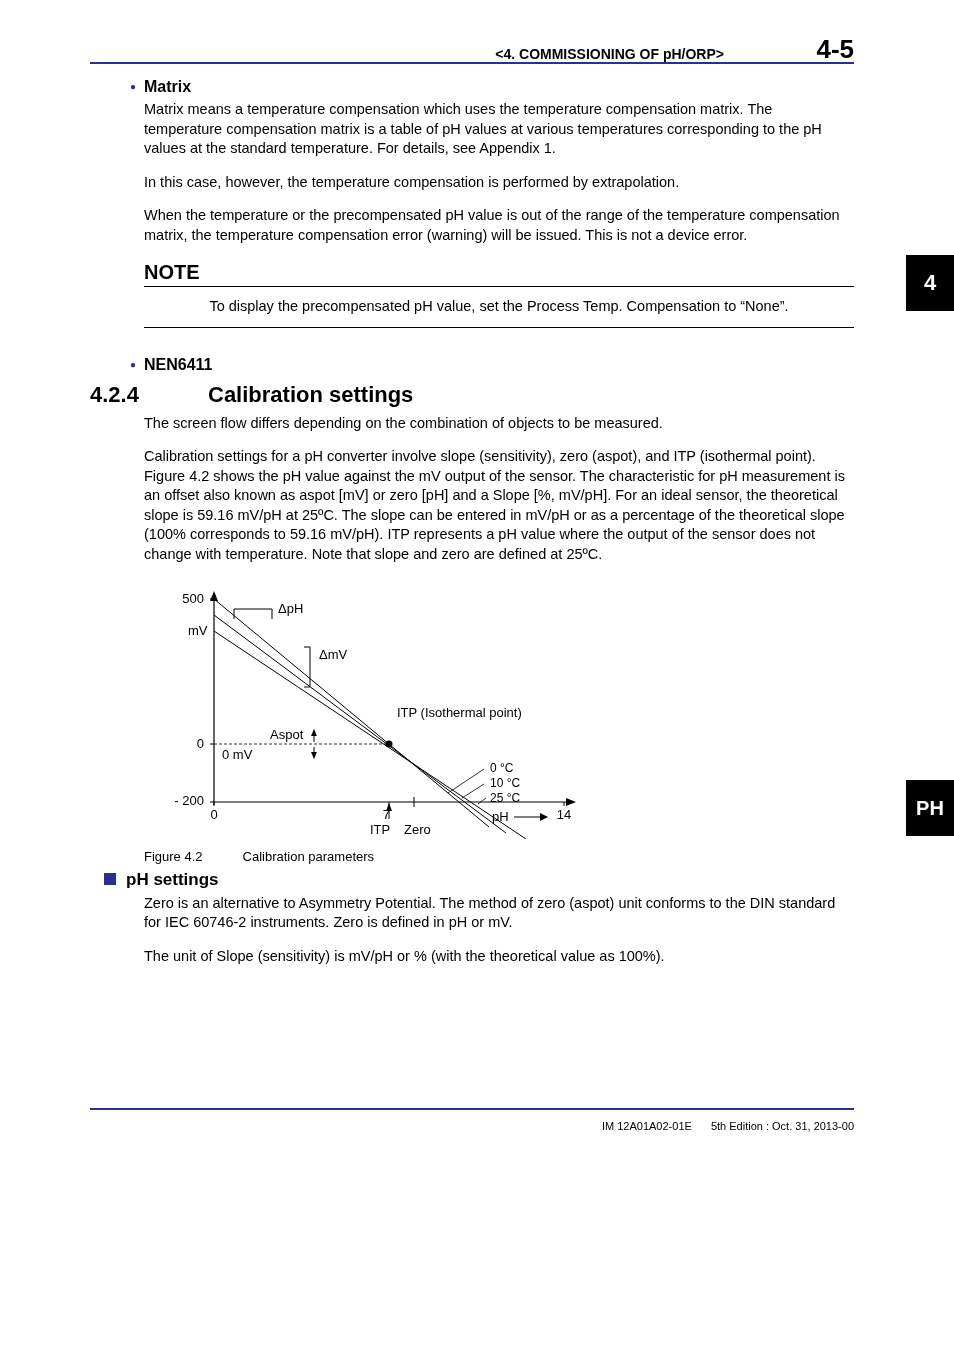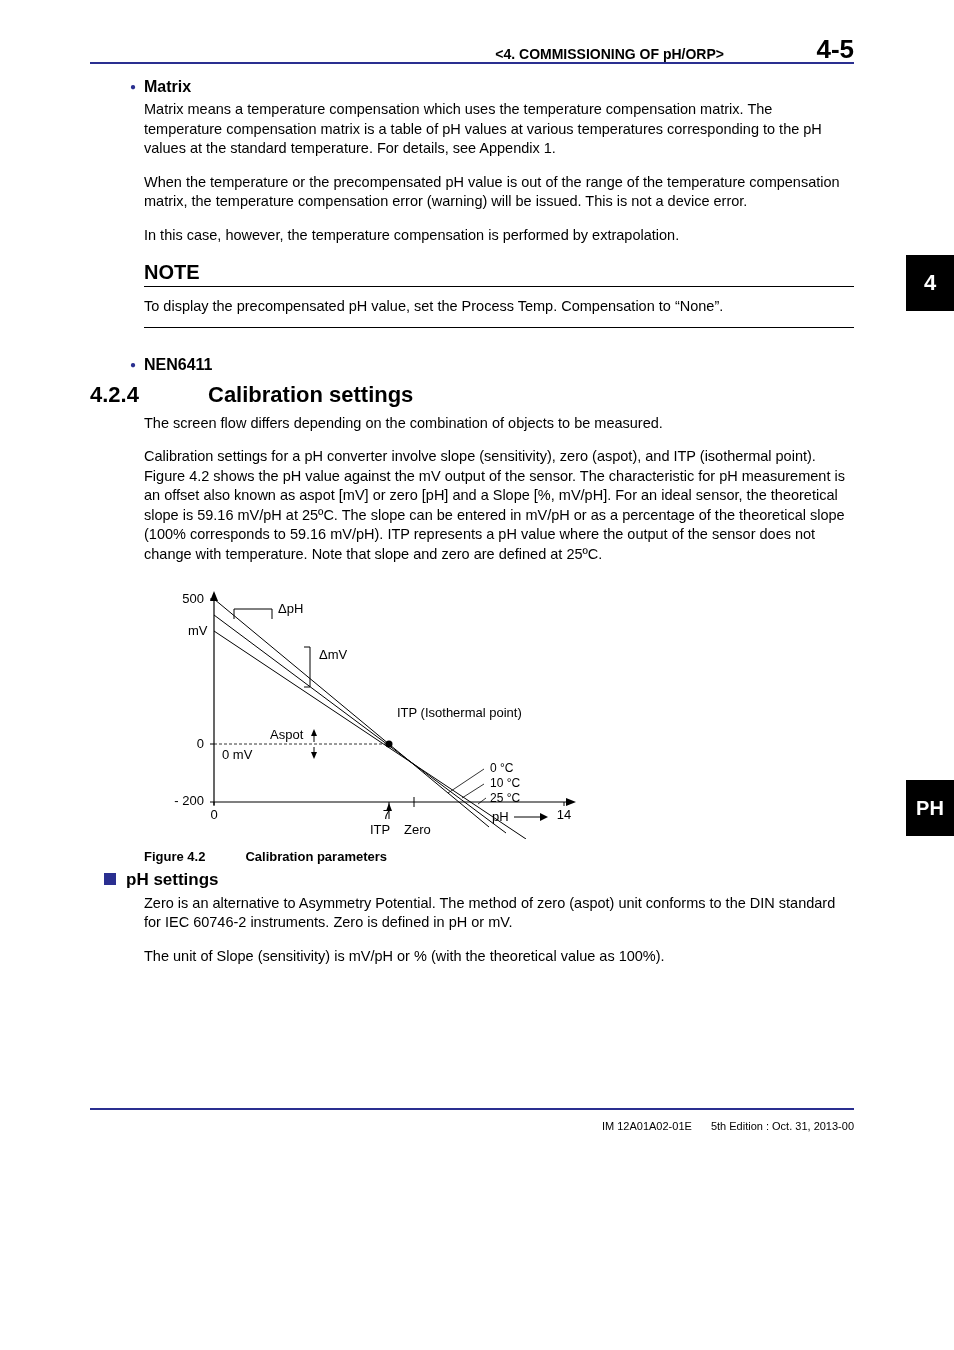--- a/index.html
+++ b/index.html
@@ -19,31 +19,31 @@
 
   
   .content { position: absolute; top: 78px; left: 90px; right: 100px; }
 
   .bullet-h { font-weight: bold; font-size: 16px; margin-bottom: 4px; margin-left: 42px; }
   .bullet-h::before { content: "\25CF"; color: #2a2f90; font-size: 10px; display: inline-block; width: 14px; vertical-align: 2px; margin-left: -2px; }
 
   .body-indent { margin-left: 54px; font-size: 14.5px; line-height: 1.35; margin-bottom: 14px; }
 
   .note-title { font-size: 20px; font-weight: bold; margin-left: 54px; margin-top: 16px; padding-bottom: 2px; border-bottom: 1.5px solid #000; width: calc(100% - 54px); }
-  .note-body { margin-left: 54px; font-size: 14.5px; line-height: 1.6; padding-top: 8px; padding-bottom: 8px; border-bottom: 1.5px solid #000; width: calc(100% - 54px); margin-bottom: 28px; }
+  .note-body { margin-left: 54px; font-size: 14.5px; line-height: 1.6; padding-top: 8px; padding-bottom: 8px; border-bottom: 1.5px solid #000; width: calc(100% - 54px); margin-bottom: 28px; text-align: center; }
 
   .sec-h { font-size: 22px; font-weight: bold; margin-top: 8px; margin-bottom: 6px; }
   .sec-h .num { display: inline-block; width: 118px; }
 
   .sub-h { font-size: 17px; font-weight: bold; margin-left: 14px; margin-top: 6px; margin-bottom: 4px; }
   .sub-h::before { content: ""; display: inline-block; width: 12px; height: 12px; background: #2a2f90; margin-right: 10px; vertical-align: 0px; }
 
   .fig-wrap { margin-left: 54px; margin-top: 6px; margin-bottom: 10px; }
   .fig-svg { display: block; }
-  .fig-cap { font-size: 13px; font-weight: bold; margin-left: 54px; margin-top: 8px; }
+  .fig-cap { font-size: 13px; font-weight: normal; margin-left: 54px; margin-top: 8px; }
   .fig-cap .gap { display: inline-block; width: 40px; }
 
   
   .foot-rule { position: absolute; bottom: 60px; left: 90px; right: 100px; height: 2px; background: #2a2f90; }
   .foot-txt { position: absolute; bottom: 38px; right: 100px; font-size: 11px; }
   .foot-txt .docid { margin-right: 16px; }
 </style>
 </head>
 <body>
 
@@ -55,22 +55,22 @@
   </div>
   <div class="hdr-rule"></div>
 
   <div class="tab tab-4">4</div>
   <div class="tab tab-ph">PH</div>
 
   <div class="content">
 
     <div class="bullet-h"><span>Matrix</span></div>
     <p class="body-indent">Matrix means a temperature compensation which uses the temperature compensation matrix. The temperature compensation matrix is a table of pH values at various temperatures corresponding to the pH values at the standard temperature. For details, see Appendix 1.</p>
+    <p class="body-indent">In this case, however, the temperature compensation is performed by extrapolation.</p>
     <p class="body-indent">When the temperature or the precompensated pH value is out of the range of the temperature compensation matrix, the temperature compensation error (warning) will be issued. This is not a device error.</p>
-    <p class="body-indent">In this case, however, the temperature compensation is performed by extrapolation.</p>
 
     <div class="note-title">NOTE</div>
     <div class="note-body">
       <div>To display the precompensated pH value, set the Process Temp. Compensation to “None”.</div>
     </div>
 
     <div class="bullet-h"><span>NEN6411</span></div>
 
     <div class="sec-h">
       <span class="num">4.2.4</span><span>Calibration settings</span>

